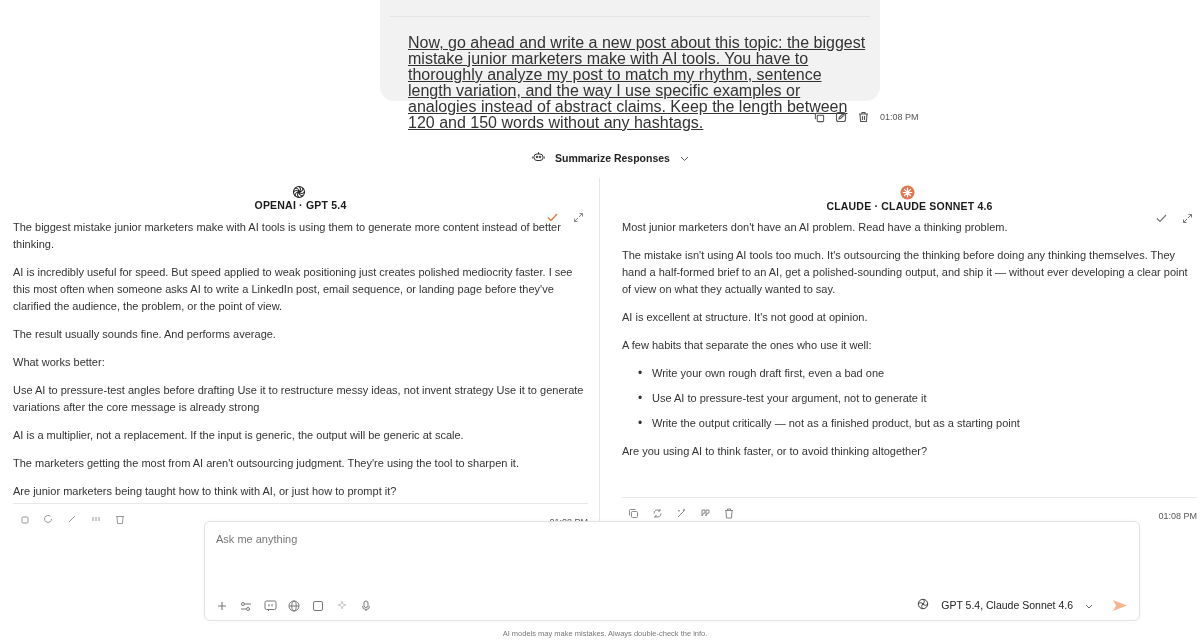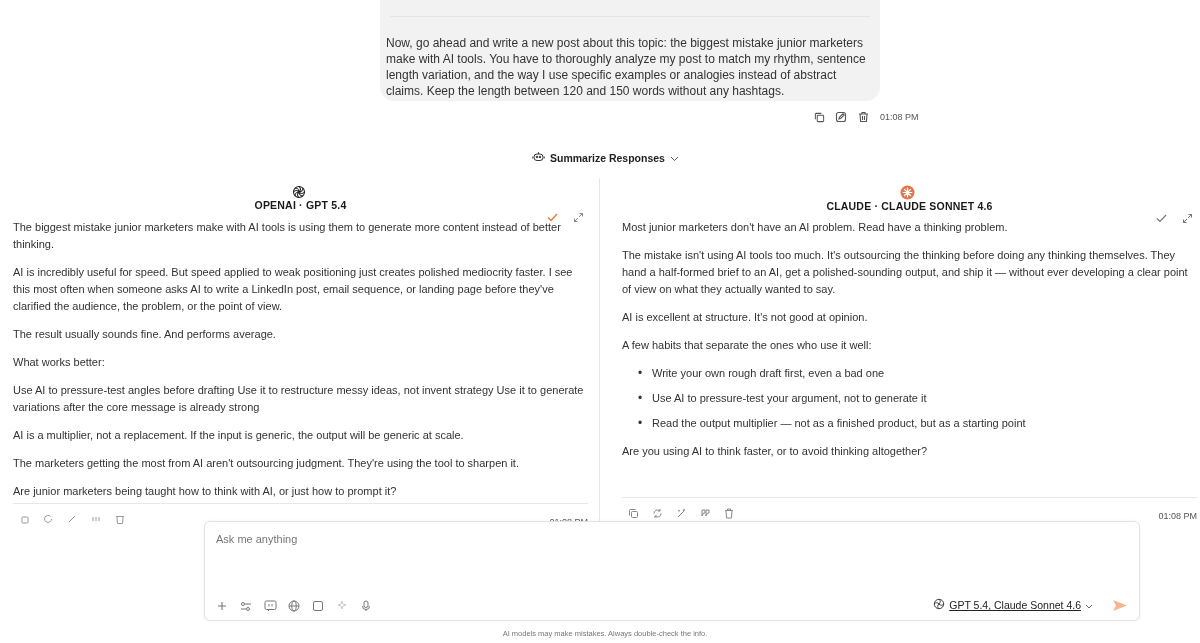--- a/index.html
+++ b/index.html
@@ -4,27 +4,27 @@
 <style>
   * { box-sizing: border-box; margin: 0; padding: 0; }
   html, body { width: 1200px; height: 643px; overflow: hidden; background: #ffffff; }
   body { font-family: "Liberation Sans", sans-serif; color: #2b2b2b; position: relative; }
 
   .user-msg {
     position: absolute; left: 380px; top: -20px; width: 500px; height: 121px;
     background: #f2f2f2; border-radius: 14px; padding: 0 10px;
   }
   .user-msg .divider { position: absolute; left: 10px; right: 10px; top: 36px; border-top: 1px solid #e3e3e3; }
-  .user-msg .text { position: absolute; left: 6px; right: 14px; top: 55px; font-size: 12px; line-height: 16px; color: #333; }
+  .user-msg .text { position: absolute; left: 28px; right: 14px; top: 55px; font-size: 16px; line-height: 16px; color: #333; text-decoration: underline; }
 
   .msg-actions { position: absolute; top: 110px; left: 812px; display: flex; align-items: center; gap: 8px; color: #555; }
   .msg-actions .ic { width: 14px; height: 14px; display: inline-flex; align-items: center; justify-content: center; }
   .msg-actions .time { font-size: 9px; color: #555; margin-left: 2px; }
 
-  .summarize { position: absolute; top: 151px; left: 532px; display: flex; align-items: center; gap: 5px; font-size: 10.5px; font-weight: bold; color: #222; cursor: pointer; }
+  .summarize { position: absolute; top: 151px; left: 532px; display: flex; align-items: center; gap: 10px; font-size: 10.5px; font-weight: bold; color: #222; cursor: pointer; }
 
   .panel-divider { position: absolute; left: 599px; top: 178px; width: 1px; height: 345px; background: #e6e6e6; }
 
   .panel { position: absolute; top: 185px; }
   .panel.left { left: 13px; width: 575px; }
   .panel.right { left: 622px; width: 575px; }
 
   .panel-header { display: flex; align-items: center; height: 26px; flex-direction: column; }
   .panel-header .logo { width: 15px; height: 15px; margin-right: 4px; display: inline-flex; align-items: center; justify-content: center; }
   .panel-header .title { font-size: 10.5px; font-weight: bold; letter-spacing: 0.2px; color: #1a1a1a; }
@@ -46,21 +46,21 @@
 
   .composer {
     position: absolute; left: 204px; top: 521px; width: 936px; height: 100px;
     background: #fff; border: 1px solid #e2e2e2; border-radius: 6px;
     box-shadow: 0 0 4px rgba(0,0,0,0.04);
   }
   .composer .input { position: absolute; left: 11px; top: 11px; width: 760px; border: none; outline: none; font-size: 11px; color: #333; font-family: "Liberation Sans", sans-serif; background: transparent; }
   .composer .input::placeholder { color: #777; }
   .composer .tools { position: absolute; left: 10px; top: 77px; display: flex; gap: 10px; align-items: center; color: #777; }
   .composer .tools span { width: 14px; height: 14px; display: inline-flex; align-items: center; justify-content: center; cursor: pointer; }
-  .composer .model-select { position: absolute; right: 46px; top: 76px; display: flex; align-items: center; gap: 4px; font-size: 10.5px; color: #222; cursor: pointer; text-decoration: underline; }
+  .composer .model-select { position: absolute; right: 46px; top: 76px; display: flex; align-items: center; gap: 12px; font-size: 10.5px; color: #222; cursor: pointer; }
   .composer .send { position: absolute; right: 10px; top: 75px; width: 18px; height: 16px; display: flex; align-items: center; justify-content: center; cursor: pointer; }
 
   .disclaimer { position: absolute; top: 629px; left: 0; width: 1210px; text-align: center; font-size: 7.5px; color: #777; }
 </style>
 </head>
 <body>
 
 <div class="user-msg">
   <div class="divider"></div>
   <div class="text">Now, go ahead and write a new post about this topic: the biggest mistake junior marketers make with AI tools. You have to thoroughly analyze my post to match my rhythm, sentence length variation, and the way I use specific examples or analogies instead of abstract claims. Keep the length between 120 and 150 words without any hashtags.</div>
@@ -195,21 +195,21 @@
     </div>
   </div>
   <div class="panel-body">
     <p>Most junior marketers don't have an AI problem. Read have a thinking problem.</p>
     <p>The mistake isn't using AI tools too much. It's outsourcing the thinking before doing any thinking themselves. They hand a half-formed brief to an AI, get a polished-sounding output, and ship it — without ever developing a clear point of view on what they actually wanted to say.</p>
     <p>AI is excellent at structure. It's not good at opinion.</p>
     <p>A few habits that separate the ones who use it well:</p>
     <ul>
       <li>Write your own rough draft first, even a bad one</li>
       <li>Use AI to pressure-test your argument, not to generate it</li>
-      <li>Read the output multiplier — not as a finished product, but as a starting point</li>
+      <li>Write the output critically — not as a finished product, but as a starting point</li>
     </ul>
     <p>Are you using AI to think faster, or to avoid thinking altogether?</p>
   </div>
   <div class="panel-footer">
     <div class="footer-icons">
       <span>
           <svg width="11" height="11" viewBox="0 0 11 11" fill="none" stroke="#888">
             <rect x="3.5" y="3.5" width="6" height="6" rx="1"></rect>
             <path d="M1.5 7.5v-5a1 1 0 0 1 1-1h5"></path>
           </svg>

